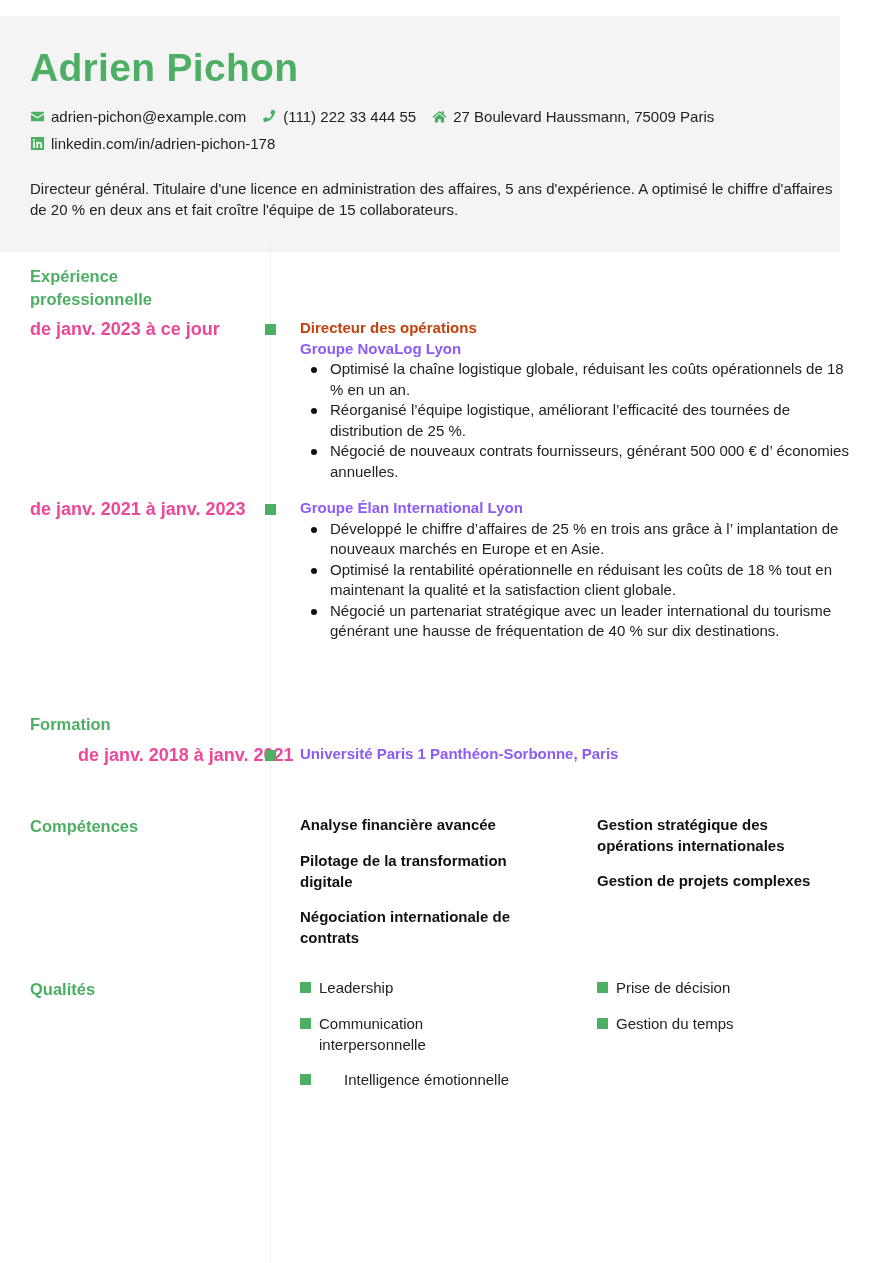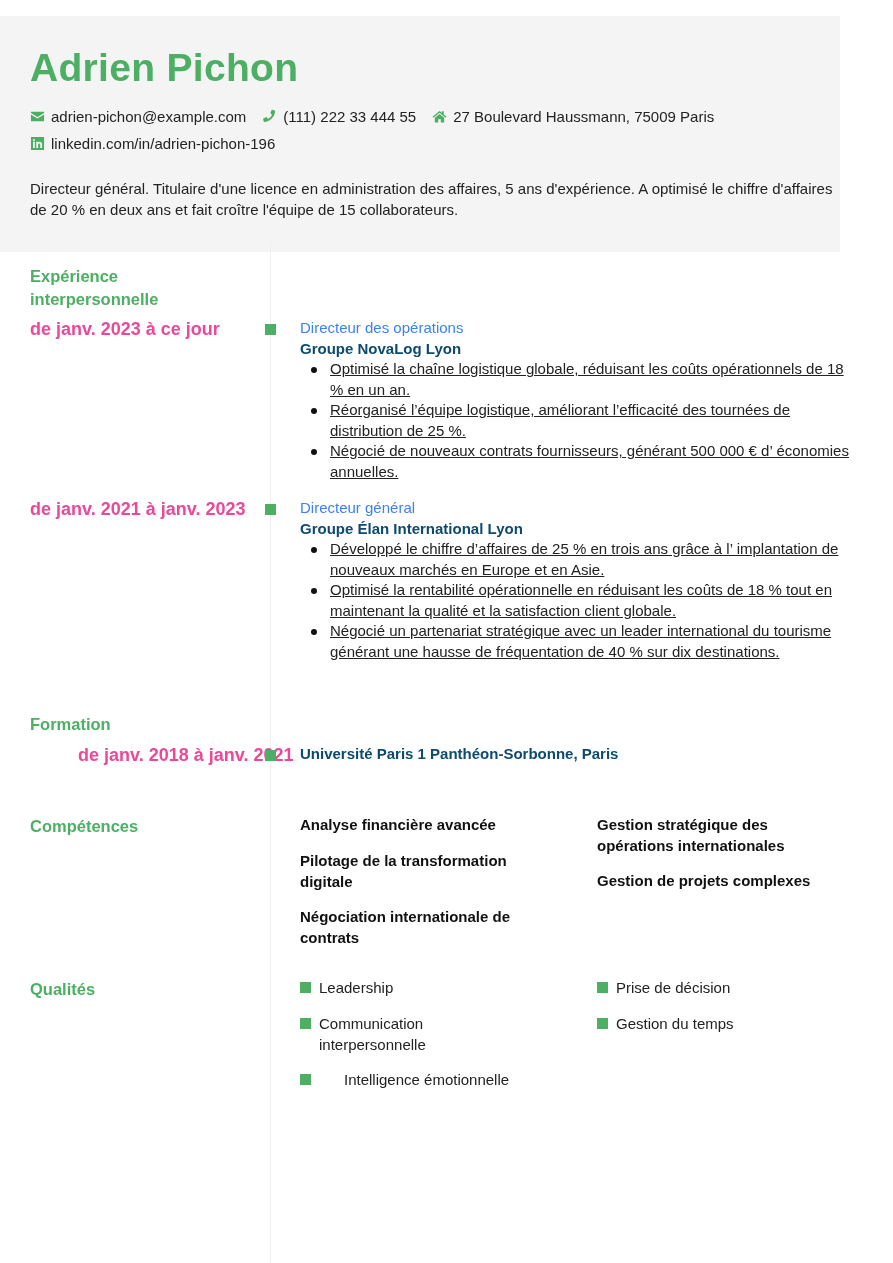--- a/index.html
+++ b/index.html
@@ -15,23 +15,23 @@
   .contact-item svg { width: 15px; height: 15px; margin-right: 6px; fill: #4caf63; }
   .summary { position: absolute; left: 30px; top: 162px; width: 820px; font-size: 15px; line-height: 21px; color: #222; }
 
   .divider { position: absolute; left: 270px; top: 236px; width: 1px; height: 1027px; background: #f0f0f0; }
 
   .section-title { position: absolute; left: 30px; font-size: 16.5px; font-weight: bold; color: #4caf63; line-height: 23px; width: 200px; }
 
   .date { position: absolute; left: 30px; font-size: 18px; font-weight: bold; color: #ec4899; }
   .marker { position: absolute; left: 265px; width: 11px; height: 11px; background: #4caf63; }
   .entry { position: absolute; left: 300px; width: 560px; }
-  .entry-title { font-size: 15px; font-weight: normal; color: #3b82f6; line-height: 20.5px; }
-  .entry-org { font-size: 15px; font-weight: bold; color: #0c4a6e; line-height: 20.5px; }
-  .entry ul { list-style: none; margin-top: 0; text-decoration: underline; }
+  .entry-title { font-size: 15px; font-weight: bold; color: #c2410c; line-height: 20.5px; }
+  .entry-org { font-size: 15px; font-weight: bold; color: #8b5cf6; line-height: 20.5px; }
+  .entry ul { list-style: none; margin-top: 0; }
   .entry li { position: relative; padding-left: 30px; font-size: 15px; line-height: 20.5px; color: #222; }
   .entry li::before { content: ""; position: absolute; left: 11px; top: 8px; width: 6px; height: 6px; border-radius: 50%; background: #111; }
 
   .skill { position: absolute; font-size: 15px; font-weight: bold; color: #111; line-height: 20.5px; width: 250px; }
   .quality { position: absolute; font-size: 15px; color: #222; line-height: 20.5px; width: 240px; padding-left: 19px; }
   .quality .sq { position: absolute; left: 0; top: 4px; width: 11px; height: 11px; background: #4caf63; }
 </style>
 </head>
 <body>
 
@@ -57,47 +57,46 @@
         </svg>
       <span>27 Boulevard Haussmann, 75009 Paris</span>
     </div>
   </div>
 
   <div class="contact-row r2">
     <div class="contact-item">
       <svg viewBox="0 0 16 16">
           <path d="M1 1h14v14H1z M3.2 6.2v6.6h2V6.2z M4.2 3.2a1.1 1.1 0 1 0 0 2.2 1.1 1.1 0 0 0 0-2.2z M6.7 6.2v6.6h2V9.4c0-.9.4-1.5 1.2-1.5.7 0 1 .5 1 1.4v3.5h2V9c0-1.9-1-2.9-2.4-2.9-.9 0-1.5.4-1.8.9V6.2z" fill-rule="evenodd"></path>
         </svg>
-      <span>linkedin.com/in/adrien-pichon-196</span>
+      <span>linkedin.com/in/adrien-pichon-178</span>
     </div>
   </div>
 
   <div class="summary">Directeur général. Titulaire d'une licence en administration des affaires, 5 ans d'expérience. A optimisé le chiffre d'affaires de 20 % en deux ans et fait croître l'équipe de 15 collaborateurs.</div>
 </div>
 
 <div class="divider"></div>
 
-<div class="section-title" style="top:265px;">Expérience interpersonnelle</div>
+<div class="section-title" style="top:265px;">Expérience professionnelle</div>
 
 <div class="date" style="top:319px;">de janv. 2023 à ce jour</div>
 <div class="marker" style="top:324px;"></div>
 <div class="entry" style="top:318px;">
   <div class="entry-title">Directeur des opérations</div>
   <div class="entry-org">Groupe NovaLog Lyon</div>
   <ul>
     <li>Optimisé la chaîne logistique globale, réduisant les coûts opérationnels de 18 % en un an.</li>
     <li>Réorganisé l’équipe logistique, améliorant l’efficacité des tournées de distribution de 25 %.</li>
     <li>Négocié de nouveaux contrats fournisseurs, générant 500 000 € d’ économies annuelles.</li>
   </ul>
 </div>
 
 <div class="date" style="top:499px;">de janv. 2021 à janv. 2023</div>
 <div class="marker" style="top:504px;"></div>
 <div class="entry" style="top:498px;">
-  <div class="entry-title">Directeur général</div>
   <div class="entry-org">Groupe Élan International Lyon</div>
   <ul>
     <li>Développé le chiffre d’affaires de 25 % en trois ans grâce à l’ implantation de nouveaux marchés en Europe et en Asie.</li>
     <li>Optimisé la rentabilité opérationnelle en réduisant les coûts de 18 % tout en maintenant la qualité et la satisfaction client globale.</li>
     <li>Négocié un partenariat stratégique avec un leader international du tourisme générant une hausse de fréquentation de 40 % sur dix destinations.</li>
   </ul>
 </div>
 
 <div class="section-title" style="top:713px;">Formation</div>
 <div class="date" style="top:745px;margin-left:48px;">de janv. 2018 à janv. 2021</div>

